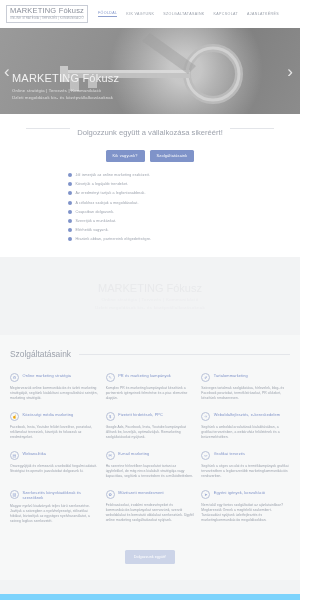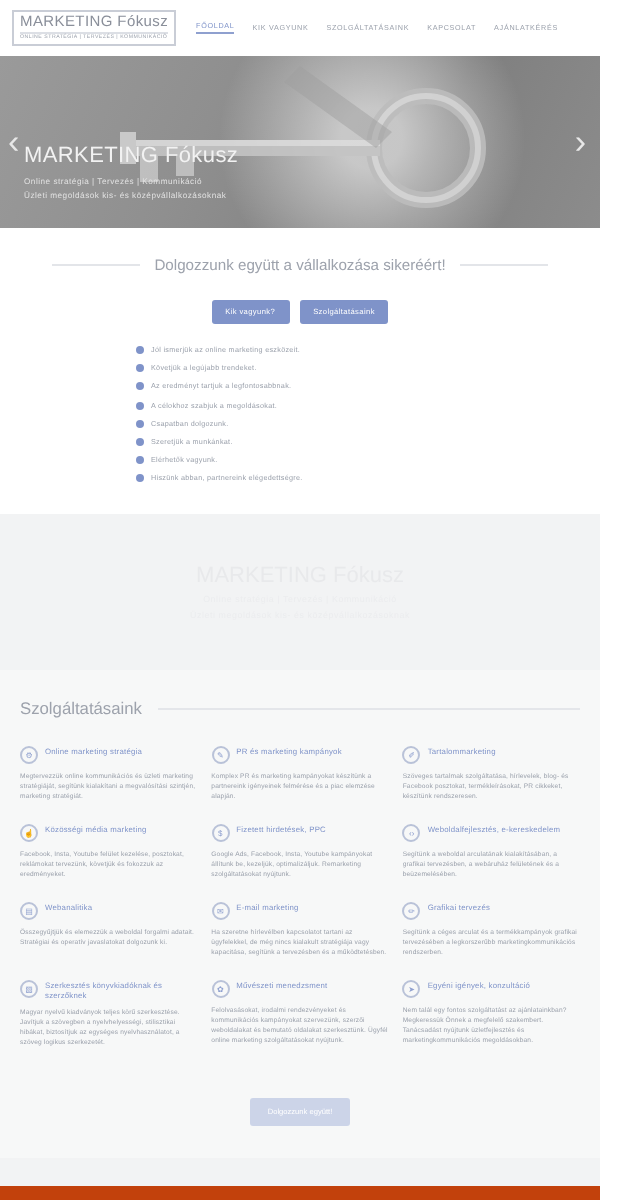--- a/index.html
+++ b/index.html
@@ -2,21 +2,21 @@
 <html><head>
 <meta charset="utf-8">
 <style>
   * { box-sizing: border-box; margin: 0; padding: 0; }
   html, body {
     width: 300px; height: 600px;
     font-family: "Liberation Sans", sans-serif;
     background: #ffffff;
     overflow: hidden;
   }
-  .page { width: 300px; height: 600px; position: relative; background:#c2410c; }
+  .page { width: 300px; height: 600px; position: relative; background:#7dd3fc; }
 
   
   .header {
     height: 28px; background:#fff;
     display:flex; align-items:center; padding:0 6px;
   }
   .logo {
     border:1px solid #c9cdd6; padding:1px 3px 1px 3px;
     display:flex; flex-direction:column; line-height:1;
   }
@@ -47,21 +47,21 @@
   .hero-arrow {
     position:absolute; top:50%; transform:translateY(-50%);
     font-size:17px; color:#e8e8e8; font-weight:300; cursor:pointer; z-index:5;
     line-height:1;
   }
   .hero-arrow.left { left:4px; }
   .hero-arrow.right { right:7px; }
 
   
   .cta { background:#fff; padding:14px 0 0; text-align:center; }
-  .cta-head { display:flex; align-items:center; justify-content:center; gap:7px; padding:0 26px; }
+  .cta-head { display:flex; align-items:flex-start; justify-content:center; gap:7px; padding:0 26px; }
   .cta-rule { flex:1; height:1px; background:#e3e5e9; }
   .cta-title { font-size:7.6px; color:#9da2ac; white-space:nowrap; font-weight:400; }
   .cta-btns { display:flex; gap:5px; justify-content:center; margin-top:13px; }
   .btn {
     background:#7f93c9; color:#fff; border:none; border-radius:1.5px;
     font-size:3.8px; padding:4px 7px; cursor:pointer; letter-spacing:.2px;
     font-family:"Liberation Sans", sans-serif;
   }
 
   

